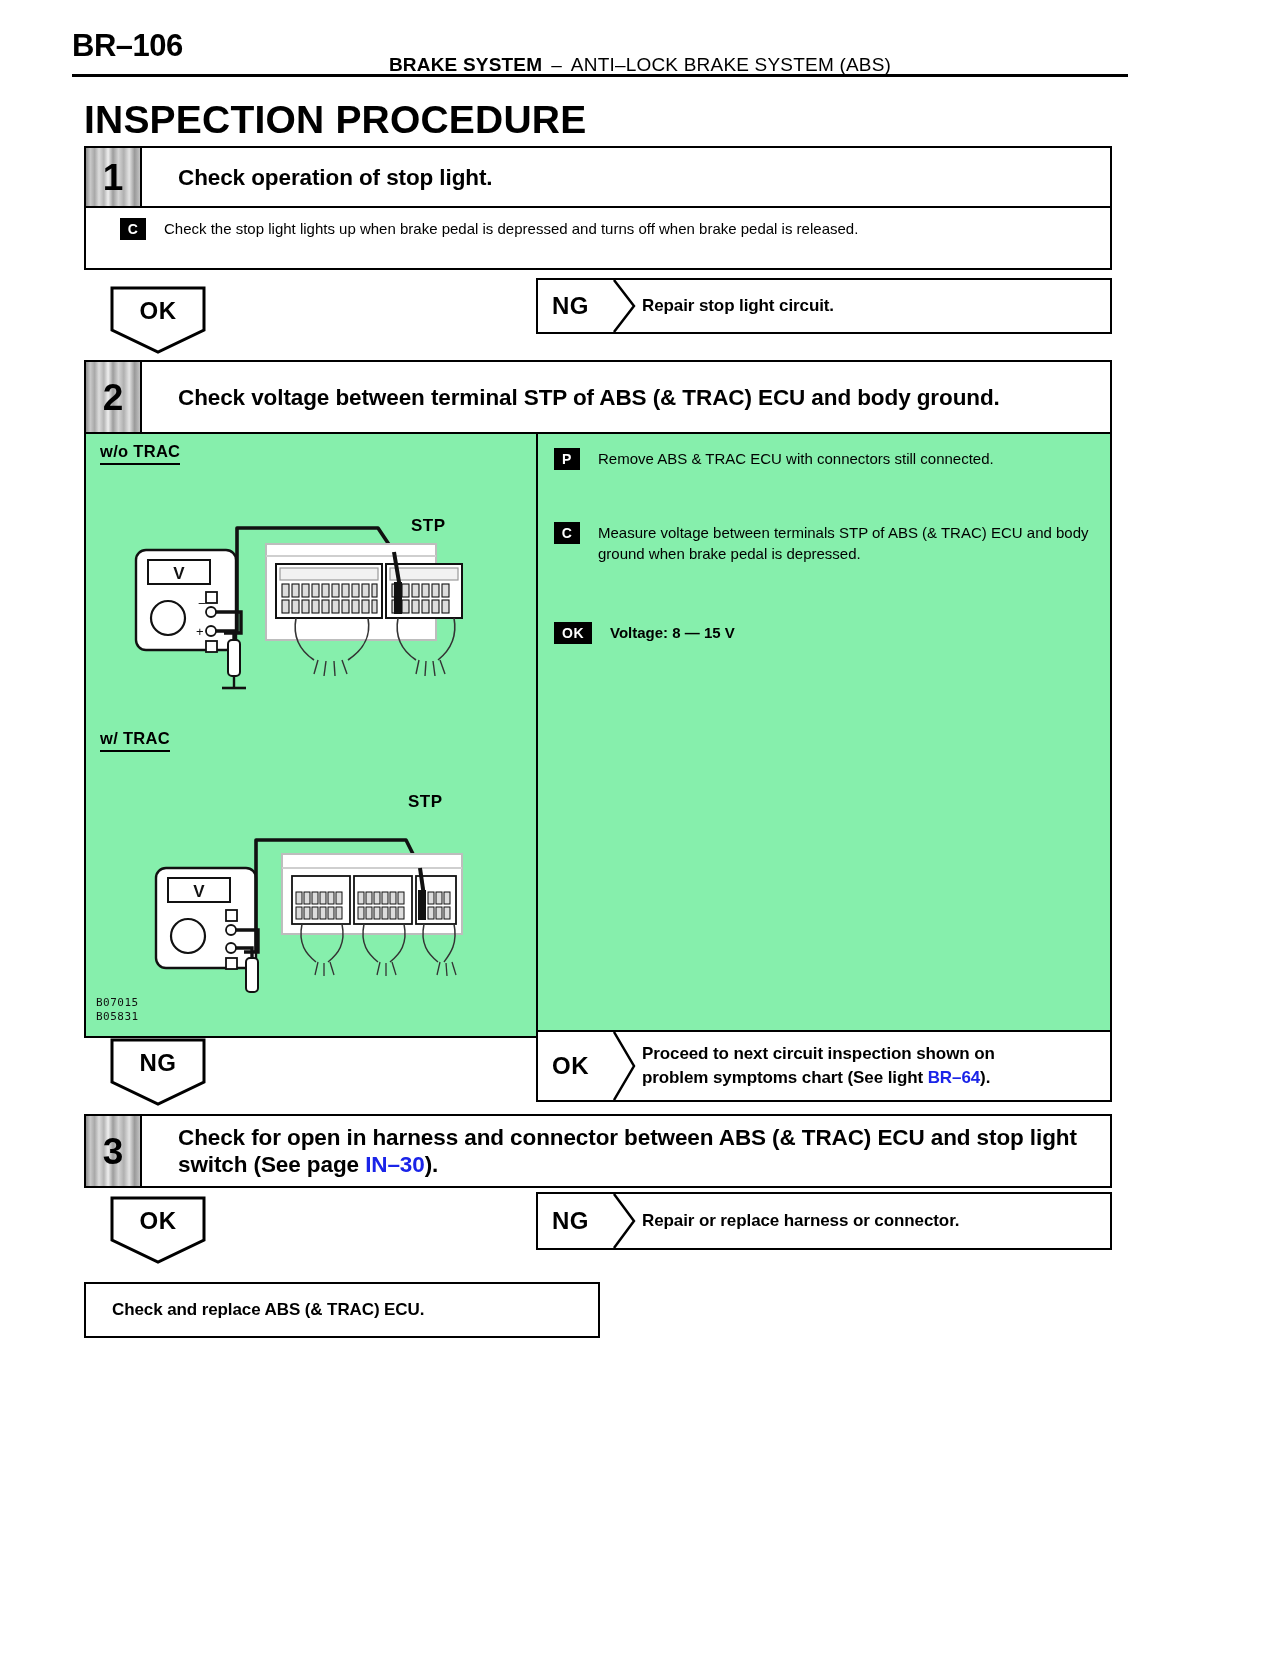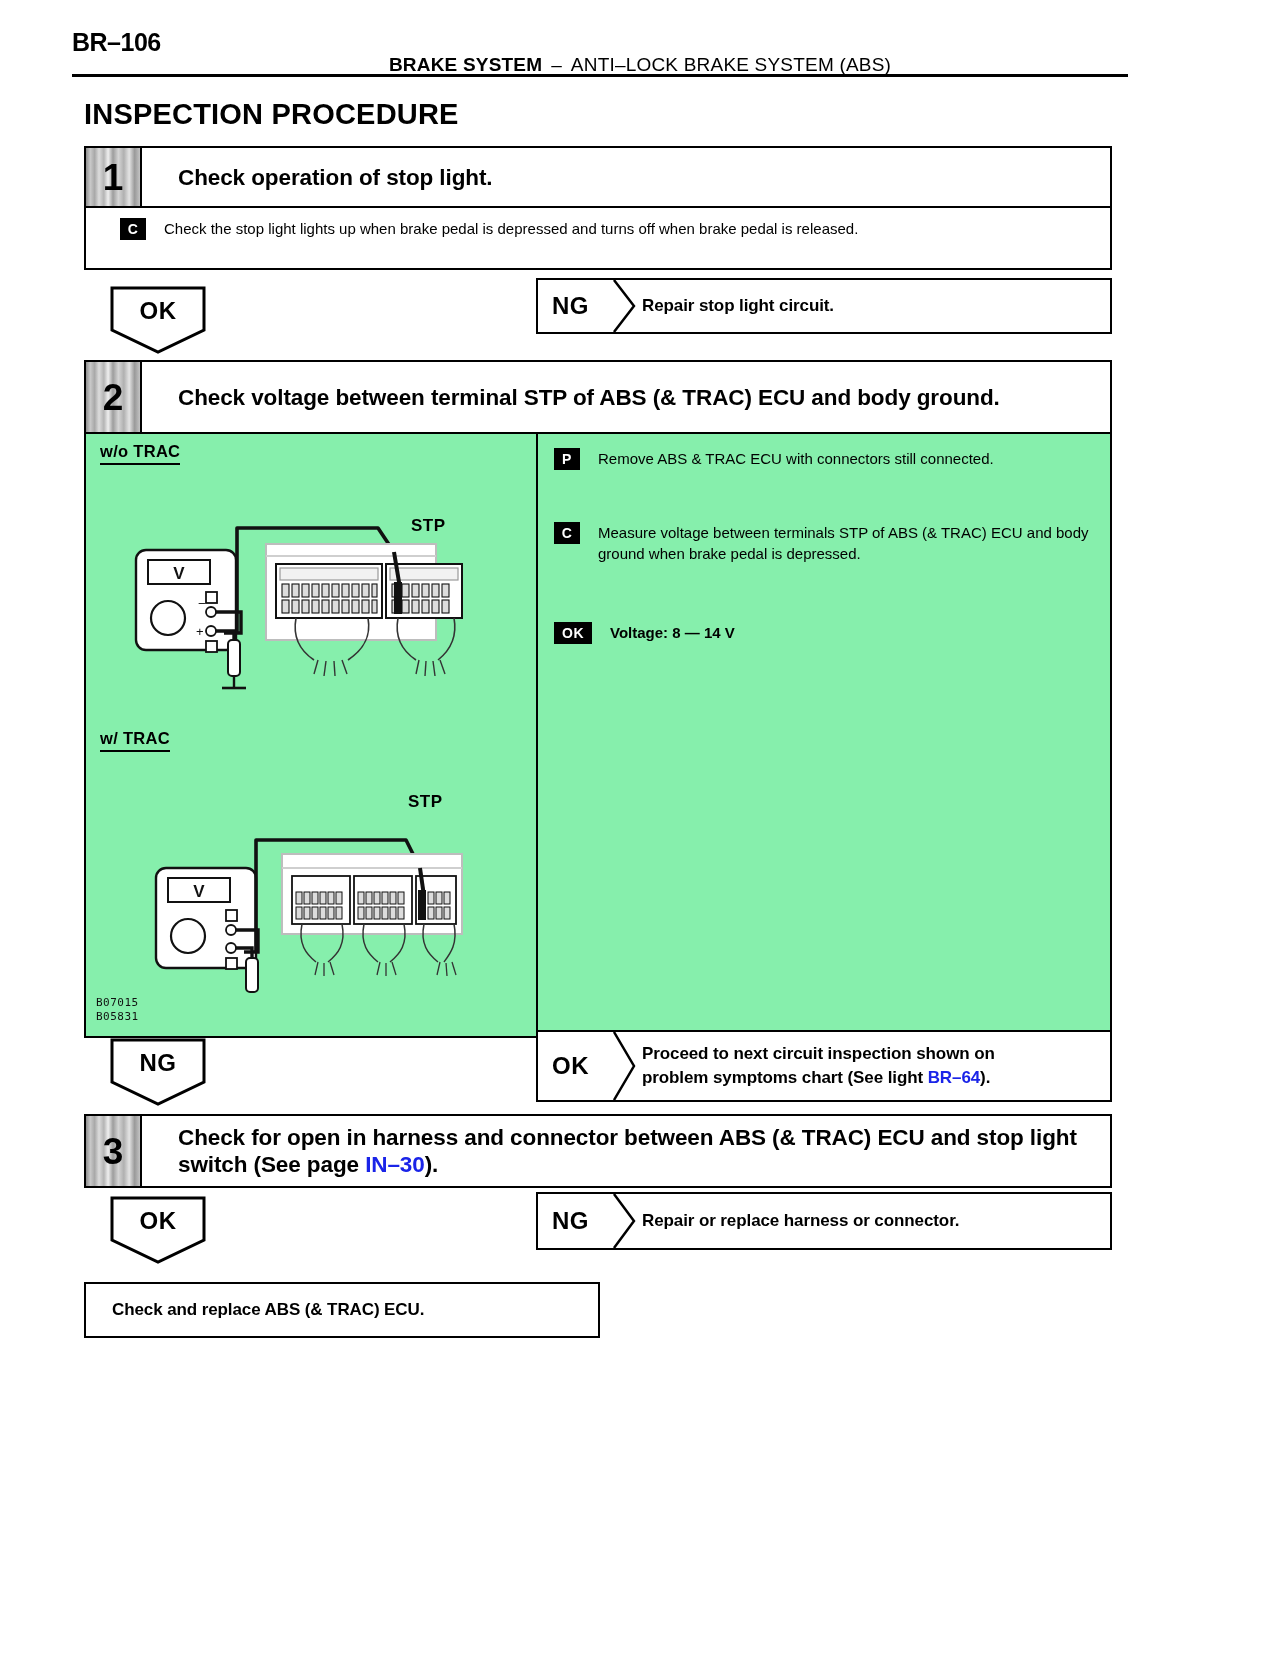--- a/index.html
+++ b/index.html
@@ -10,38 +10,38 @@
     font-family:"Liberation Sans", sans-serif;
     color:#000;
     position:relative;
     overflow:hidden;
   }
 
   
   .page-header { position:absolute; left:0; top:0; width:1280px; height:82px; }
   .page-num {
     position:absolute; left:72px; top:28px;
-    font-size:25px; font-weight:bold; letter-spacing:-0.5px;
+    font-size:31px; font-weight:bold; letter-spacing:-0.5px;
   }
   .header-center {
     position:absolute; left:0; top:54px; width:1280px;
     text-align:center; font-size:19px;
   }
   .header-center .hc-bold { font-weight:bold; letter-spacing:0.2px; }
   .header-center .hc-dash { padding:0 9px; }
   .header-center .hc-reg { letter-spacing:0.2px; }
   .header-rule {
     position:absolute; left:72px; top:74px; width:1056px; height:3px;
     background:#000;
   }
 
   
   .section-title {
     position:absolute; left:84px; top:98px;
-    font-size:29px; font-weight:bold; letter-spacing:0.2px;
+    font-size:39px; font-weight:bold; letter-spacing:0.2px;
   }
 
   
   .outline { border:2px solid #000; background:#fff; }
 
   
   .step-bar { position:absolute; border:2px solid #000; background:#fff; display:flex; }
   .step-numbox {
     width:56px; flex:0 0 56px;
     background:
@@ -362,21 +362,21 @@
     <span class="instr-text">Remove ABS &amp; TRAC ECU with connectors still connected.</span>
   </div>
 
   <div class="instr-row" style="position:absolute; left:468px; top:88px; width:540px;">
     <span class="badge">C</span>
     <span class="instr-text">Measure voltage between terminals STP of ABS (&amp; TRAC) ECU and body ground when brake pedal is depressed.</span>
   </div>
 
   <div class="instr-row" style="position:absolute; left:468px; top:188px; width:540px;">
     <span class="badge wide">OK</span>
-    <span class="instr-text bold">Voltage:  8 — 14 V</span>
+    <span class="instr-text bold">Voltage:  8 — 15 V</span>
   </div>
 </div>
 
 <div class="arrow-box" style="left:110px; top:1038px;">
   <svg class="av" viewBox="0 0 96 68">
     <polygon points="2,2 94,2 94,44 48,66 2,44" fill="#fff" stroke="#000" stroke-width="3"></polygon>
   </svg>
   <span class="alabel">NG</span>
 </div>
 

